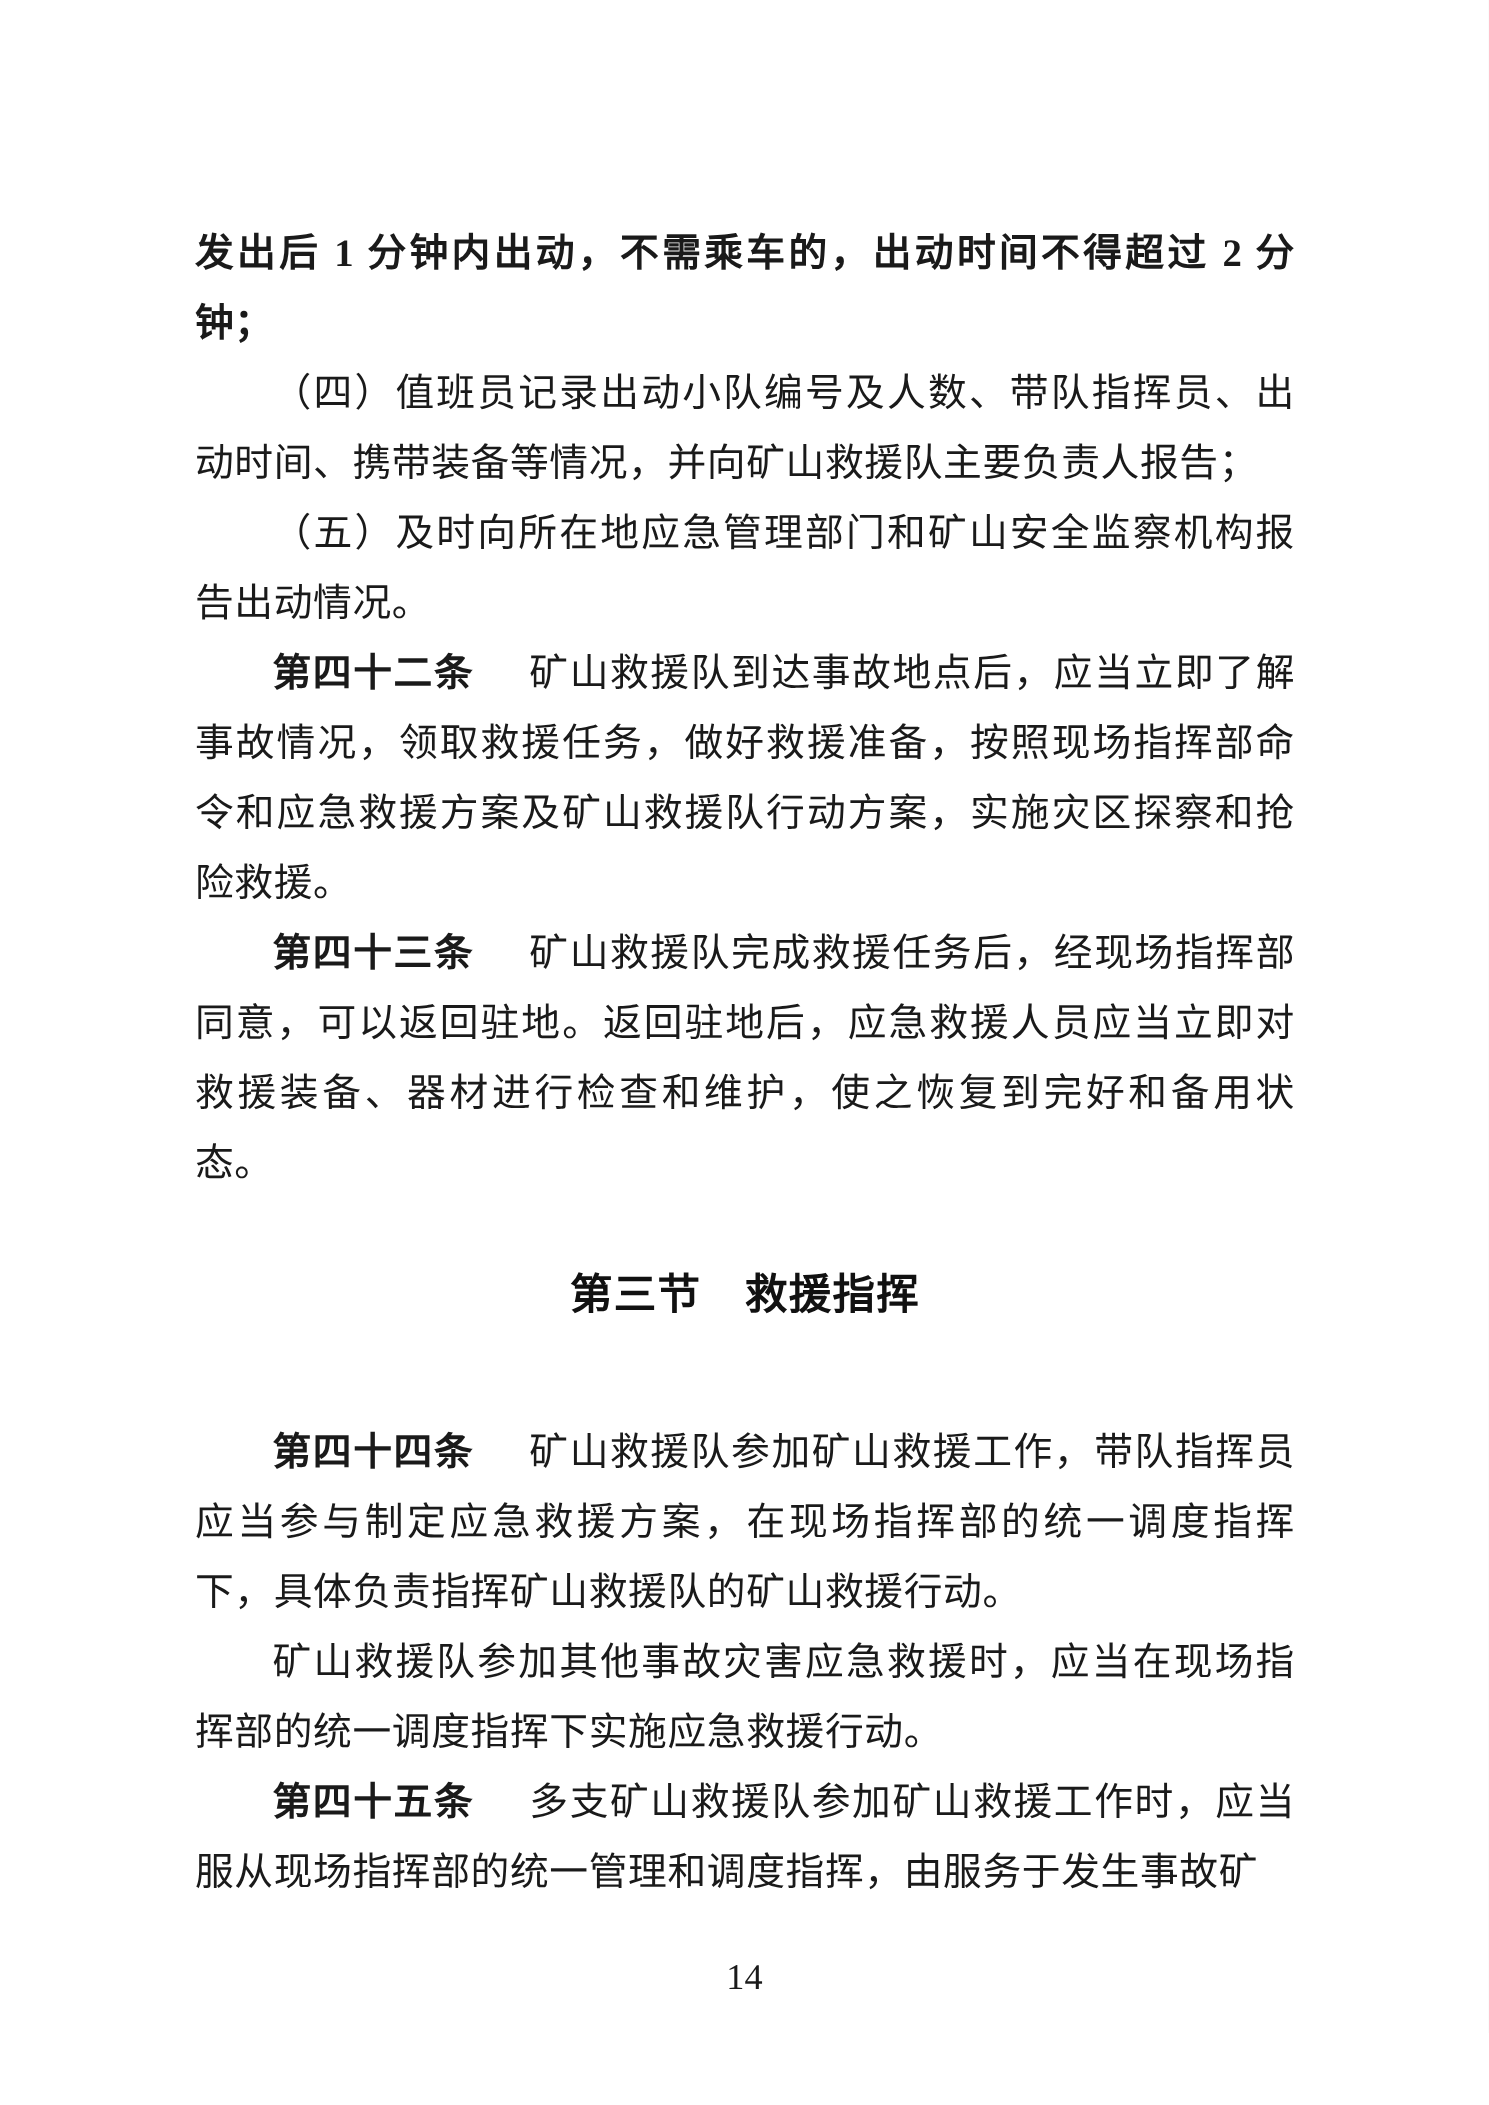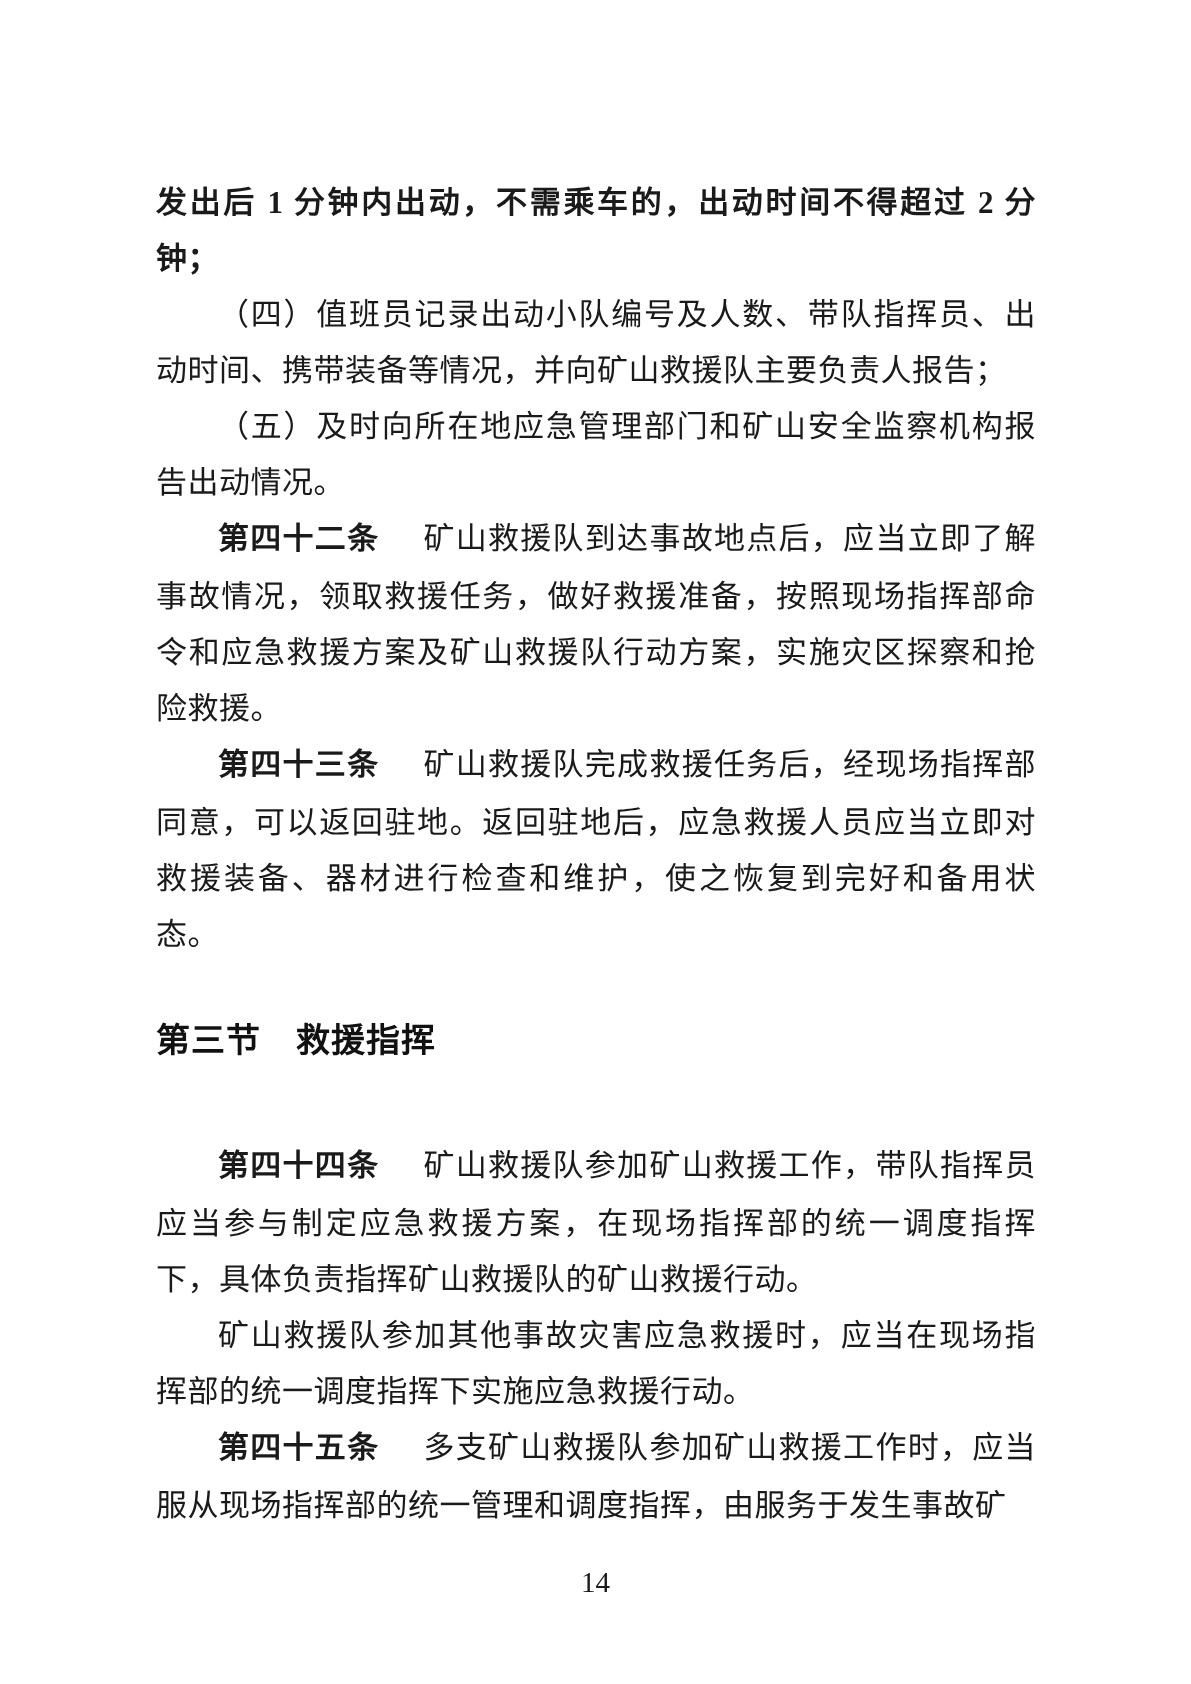--- a/index.html
+++ b/index.html
@@ -33,30 +33,30 @@
     padding: 0;
     text-indent: 2em;
   }
 
   .content p.no-indent {
     text-indent: 0;
     font-weight: bold;
   }
 
   .article-lead {
-    font-family: Liberation Mono, monospace;
+    font-family: Liberation Sans, sans-serif;
     font-weight: bold;
     margin-right: 44px;
   }
 
   .section-heading {
     margin: 49px 0 70px 0;
     padding: 0;
     text-indent: 0;
-    text-align: left;
+    text-align: center;
     font-family: "Liberation Sans", "DejaVu Sans", sans-serif;
     font-weight: bold;
     font-size: 34px;
     line-height: 56px;
     letter-spacing: 1px;
     color: #111111;
   }
 
   .page-number {
     position: absolute;

